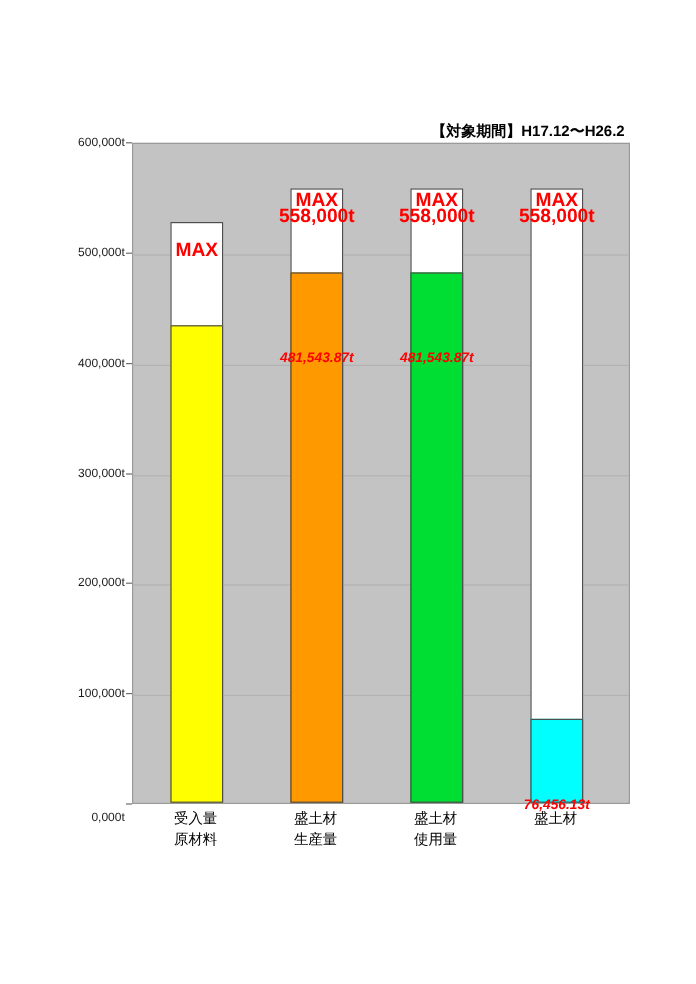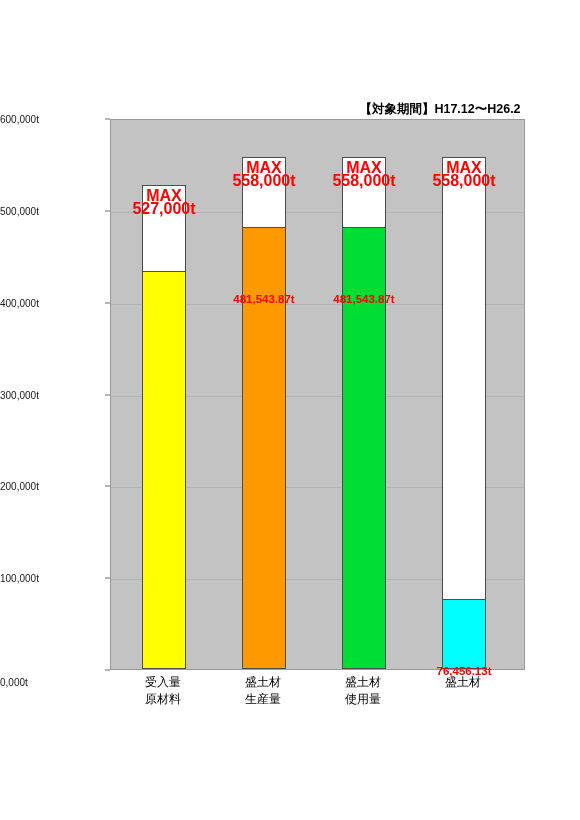--- a/index.html
+++ b/index.html
@@ -63,21 +63,21 @@
     position: absolute;
     left: 0px;
     top: 119px;
     width: 104px;
     height: 551px;
   }
   .y-tick-label {
     position: absolute;
     right: 0;
     width: 104px;
-    text-align: left;
+    text-align: right;
     font-size: 10px;
     color: #1a1a1a;
     transform: translateY(-50%);
     white-space: nowrap;
   }
   .y-tick-mark {
     position: absolute;
     width: 5px;
     height: 1px;
     background: #6e6e6e;
@@ -121,20 +121,21 @@
   }
   .value-label {
     position: absolute;
     width: 200px;
     left: -78px;
     text-align: center;
     color: #ff0000;
     font-size: 11.5px;
     font-weight: bold;
     white-space: nowrap;
+    font-style: italic;
   }
 
   
   #category-labels {
     position: absolute;
     left: 110px;
     top: 674px;
     width: 415px;
     height: 56px;
   }
@@ -180,21 +181,20 @@
       <div class="gridline" style="top: 91.8333px;"></div>
       <div class="gridline" style="top: 183.667px;"></div>
       <div class="gridline" style="top: 275.5px;"></div>
       <div class="gridline" style="top: 367.333px;"></div>
       <div class="gridline" style="top: 459.167px;"></div>
       <div class="bar-group" style="left: 31px; height: 551px;">
         <div class="bar-capacity" style="height: 483.962px;"></div>
         <div class="bar-fill" style="height: 398.242px; background: rgb(255, 255, 0);"></div>
         <div class="max-label" style="bottom: 453.962px;">
           <span style="display: block;">MAX</span>
-          <span style="display: block;">527,000t</span>
         </div>
       </div>
       <div class="bar-group" style="left: 131px; height: 551px;">
         <div class="bar-capacity" style="height: 512.43px;"></div>
         <div class="bar-fill" style="height: 442.218px; background: rgb(255, 153, 0);"></div>
         <div class="max-label" style="bottom: 482.43px;">
           <span style="display: block;">MAX</span>
           <span style="display: block;">558,000t</span>
         </div>
         <div class="value-label" style="bottom: 364.218px;">481,543.87t</div>

